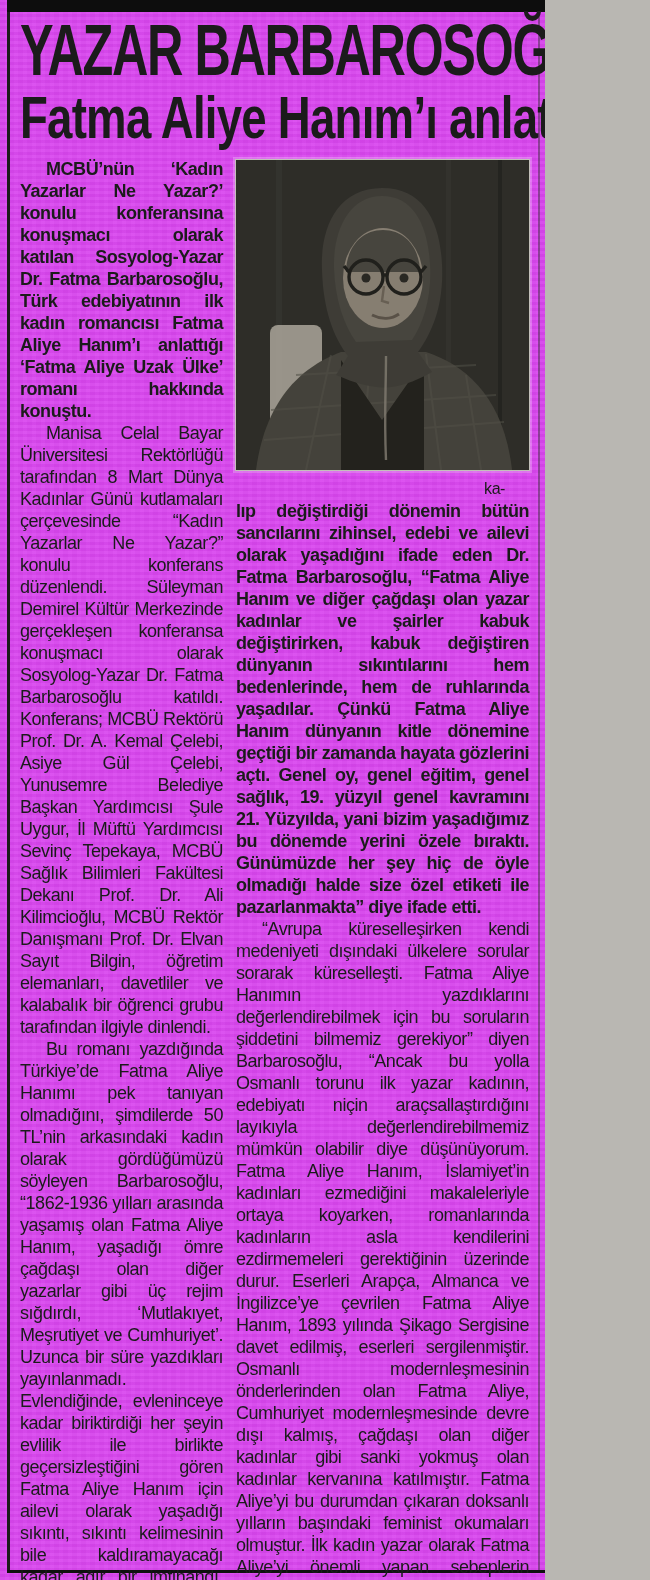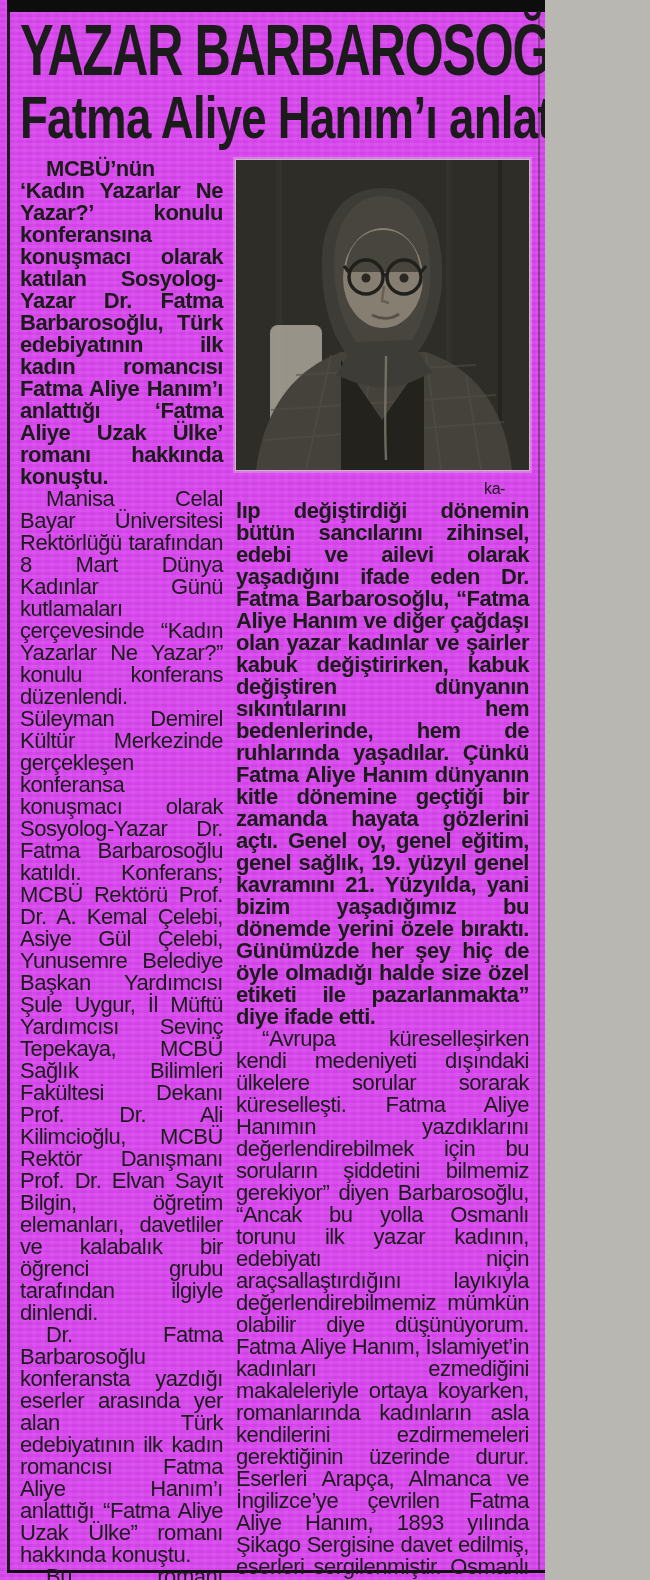--- a/index.html
+++ b/index.html
@@ -23,21 +23,21 @@
 
   .hl{font-weight:700;white-space:nowrap;transform-origin:0 50%;}
   .hl1{font-size:72px;line-height:.95;letter-spacing:-2px;transform:scaleX(.70);}
   .hl2{font-size:60px;line-height:.95;letter-spacing:-1px;transform:scaleX(.76);margin-top:5px;}
 
   .cols{display:flex;gap:13px;margin-top:12px;align-items:flex-start;}
   .col-left{width:306px;}
   .col-right{width:295px;}
 
   p.body{
-    margin:0;font-size:22px;line-height:22px;letter-spacing:-.45px;
+    margin:0;font-size:18px;line-height:22px;letter-spacing:-.45px;
     text-align:justify;text-indent:26px;
   }
   p.lead{font-weight:700;}
   p.no-indent{text-indent:0;font-weight:bold;}
   .cont-line{font-size:16px;line-height:22px;letter-spacing:-.45px;text-align:right;padding-right:24px;}
 
   .photo-frame{
     width:293px;height:310px;background:#31302b;margin:2px 0 8px 0;
     outline:1px solid #c3c0ba;box-shadow:0 0 0 3px rgba(255,255,255,.25);
   }
@@ -58,21 +58,20 @@
     <div>
       <div class="hl hl1">YAZAR BARBAROSOĞLU</div>
       <div class="hl hl2">Fatma Aliye Hanım’ı anlattı</div>
     </div>
 
     <div class="cols">
 
       <div class="col-left">
         <p class="body lead">MCBÜ’nün ‘Kadın Yazarlar Ne Yazar?’ konulu konferansına konuşmacı olarak katılan Sosyolog-Yazar Dr. Fatma Barbarosoğlu, Türk edebiyatının ilk kadın romancısı Fatma Aliye Hanım’ı anlattığı ‘Fatma Aliye Uzak Ülke’ romanı hakkında konuştu.</p>
         <p class="body">Manisa Celal Bayar Üniversitesi Rektörlüğü tarafından 8 Mart Dünya Kadınlar Günü kutlamaları çerçevesinde “Kadın Yazarlar Ne Yazar?” konulu konferans düzenlendi. Süleyman Demirel Kültür Merkezinde gerçekleşen konferansa konuşmacı olarak Sosyolog-Yazar Dr. Fatma Barbarosoğlu katıldı. Konferans; MCBÜ Rektörü Prof. Dr. A. Kemal Çelebi, Asiye Gül Çelebi, Yunusemre Belediye Başkan Yardımcısı Şule Uygur, İl Müftü Yardımcısı Sevinç Tepekaya, MCBÜ Sağlık Bilimleri Fakültesi Dekanı Prof. Dr. Ali Kilimcioğlu, MCBÜ Rektör Danışmanı Prof. Dr. Elvan Sayıt Bilgin, öğretim elemanları, davetliler ve kalabalık bir öğrenci grubu tarafından ilgiyle dinlendi.</p>
-        <p class="body">Dr. Fatma Barbarosoğlu konferansta yazdığı eserler arasında yer alan Türk edebiyatının ilk kadın romancısı Fatma Aliye Hanım’ı anlattığı “Fatma Aliye Uzak Ülke” romanı hakkında konuştu.</p>
         <p class="body">Bu romanı yazdığında Türkiye’de Fatma Aliye Hanımı pek tanıyan olmadığını, şimdilerde 50 TL’nin arkasındaki kadın olarak gördüğümüzü söyleyen Barbarosoğlu, “1862-1936 yılları arasında yaşamış olan Fatma Aliye Hanım, yaşadığı ömre çağdaşı olan diğer yazarlar gibi üç rejim sığdırdı, ‘Mutlakıyet, Meşrutiyet ve Cumhuriyet’. Uzunca bir süre yazdıkları yayınlanmadı. Evlendiğinde, evleninceye kadar biriktirdiği her şeyin evlilik ile birlikte geçersizleştiğini gören Fatma Aliye Hanım için ailevi olarak yaşadığı sıkıntı, sıkıntı kelimesinin bile kaldıramayacağı kadar ağır bir imtihandı. Başlangıçta okuyan-yazan kadın kimliğinden pek de hoşlanmayan eşi Faik Bey ile geçen 7 yılın ardından, Faik Bey’in bir buçuk yıllığına teftiş için Konya’ya göreve gidip gelmesi ve Konya’dan fikirleri oldukça değişmiş olarak dönmesi sonucunda, Fatma Aliye Hanım Faik Bey’e George Ohhet’in Volonte adlı eserini okur. Okudukça Faik Bey’in romandan hoşlandığını fark eder. Eşi Faik Bey ve babası Ahmet Cevdet Paşa’nın desteğiyle ilk çevirisini kendi ismiyle yayınlar” dedi.</p>
         <p class="body">Fatma Kemal Hanım’ın dünyanın</p>
       </div>
 
       <div class="col-right">
 
         <div class="photo-frame">
 
           <svg viewBox="0 0 293 310" preserveAspectRatio="none">
             <rect width="293" height="310" fill="#31302b"></rect>

